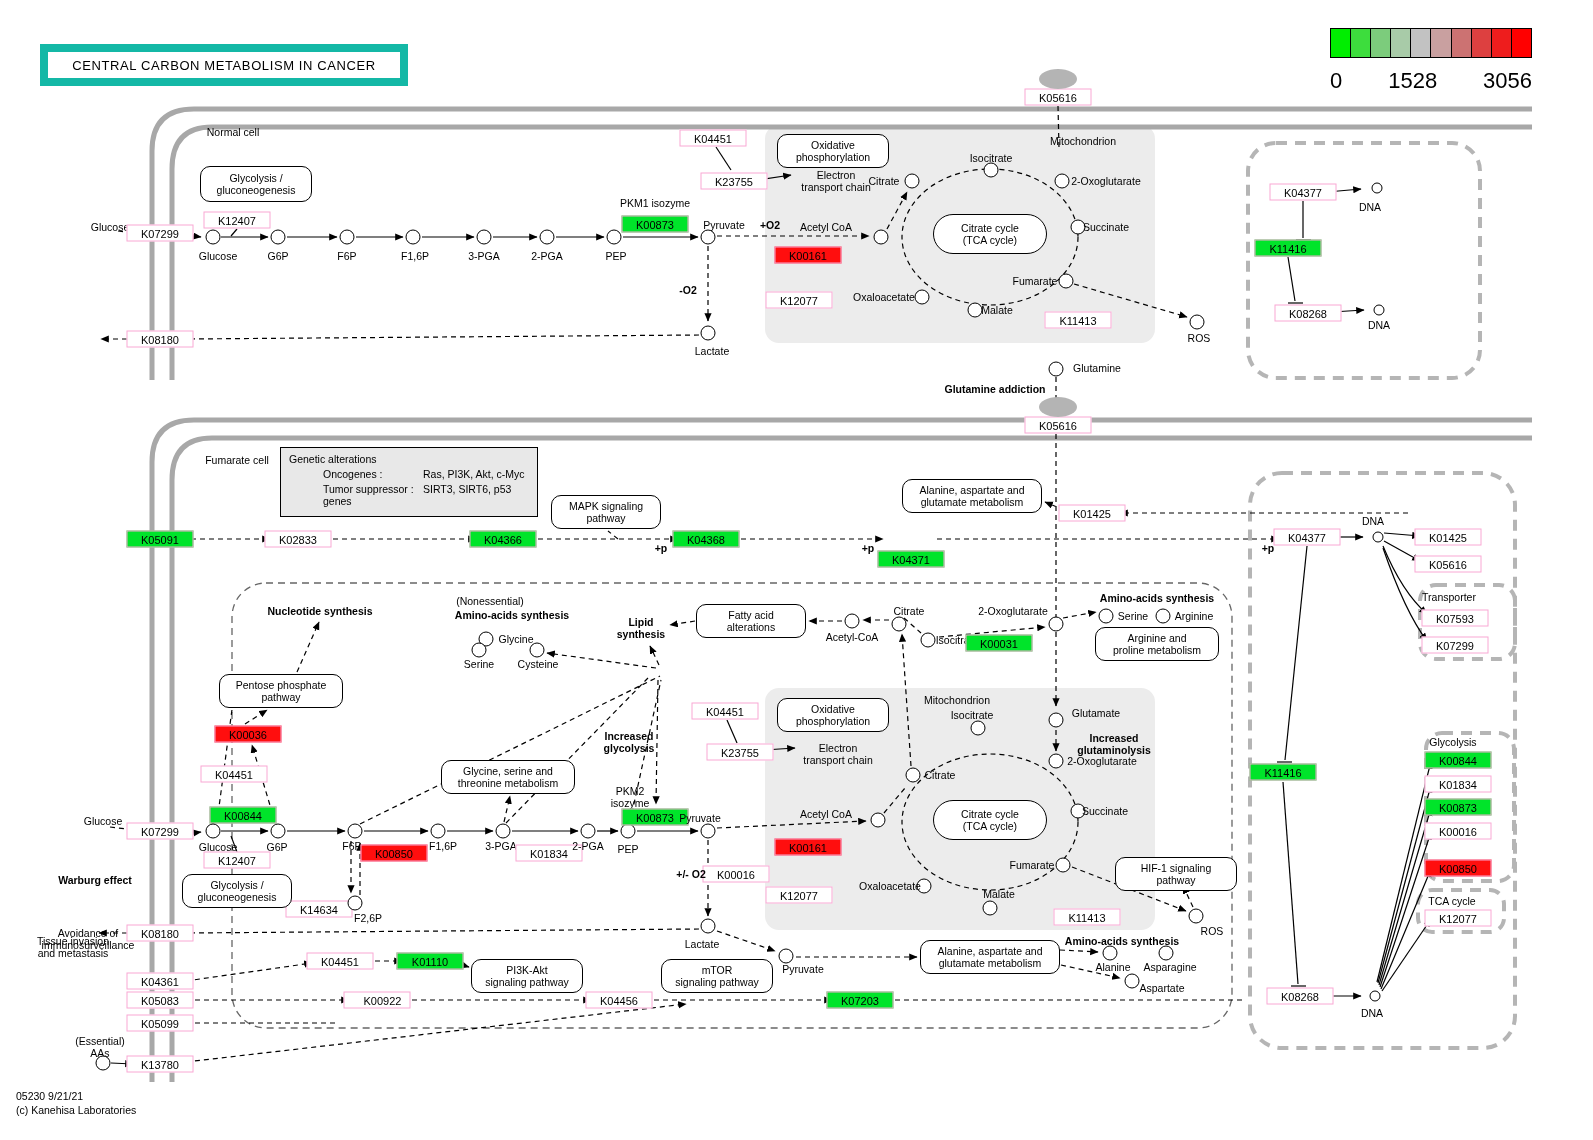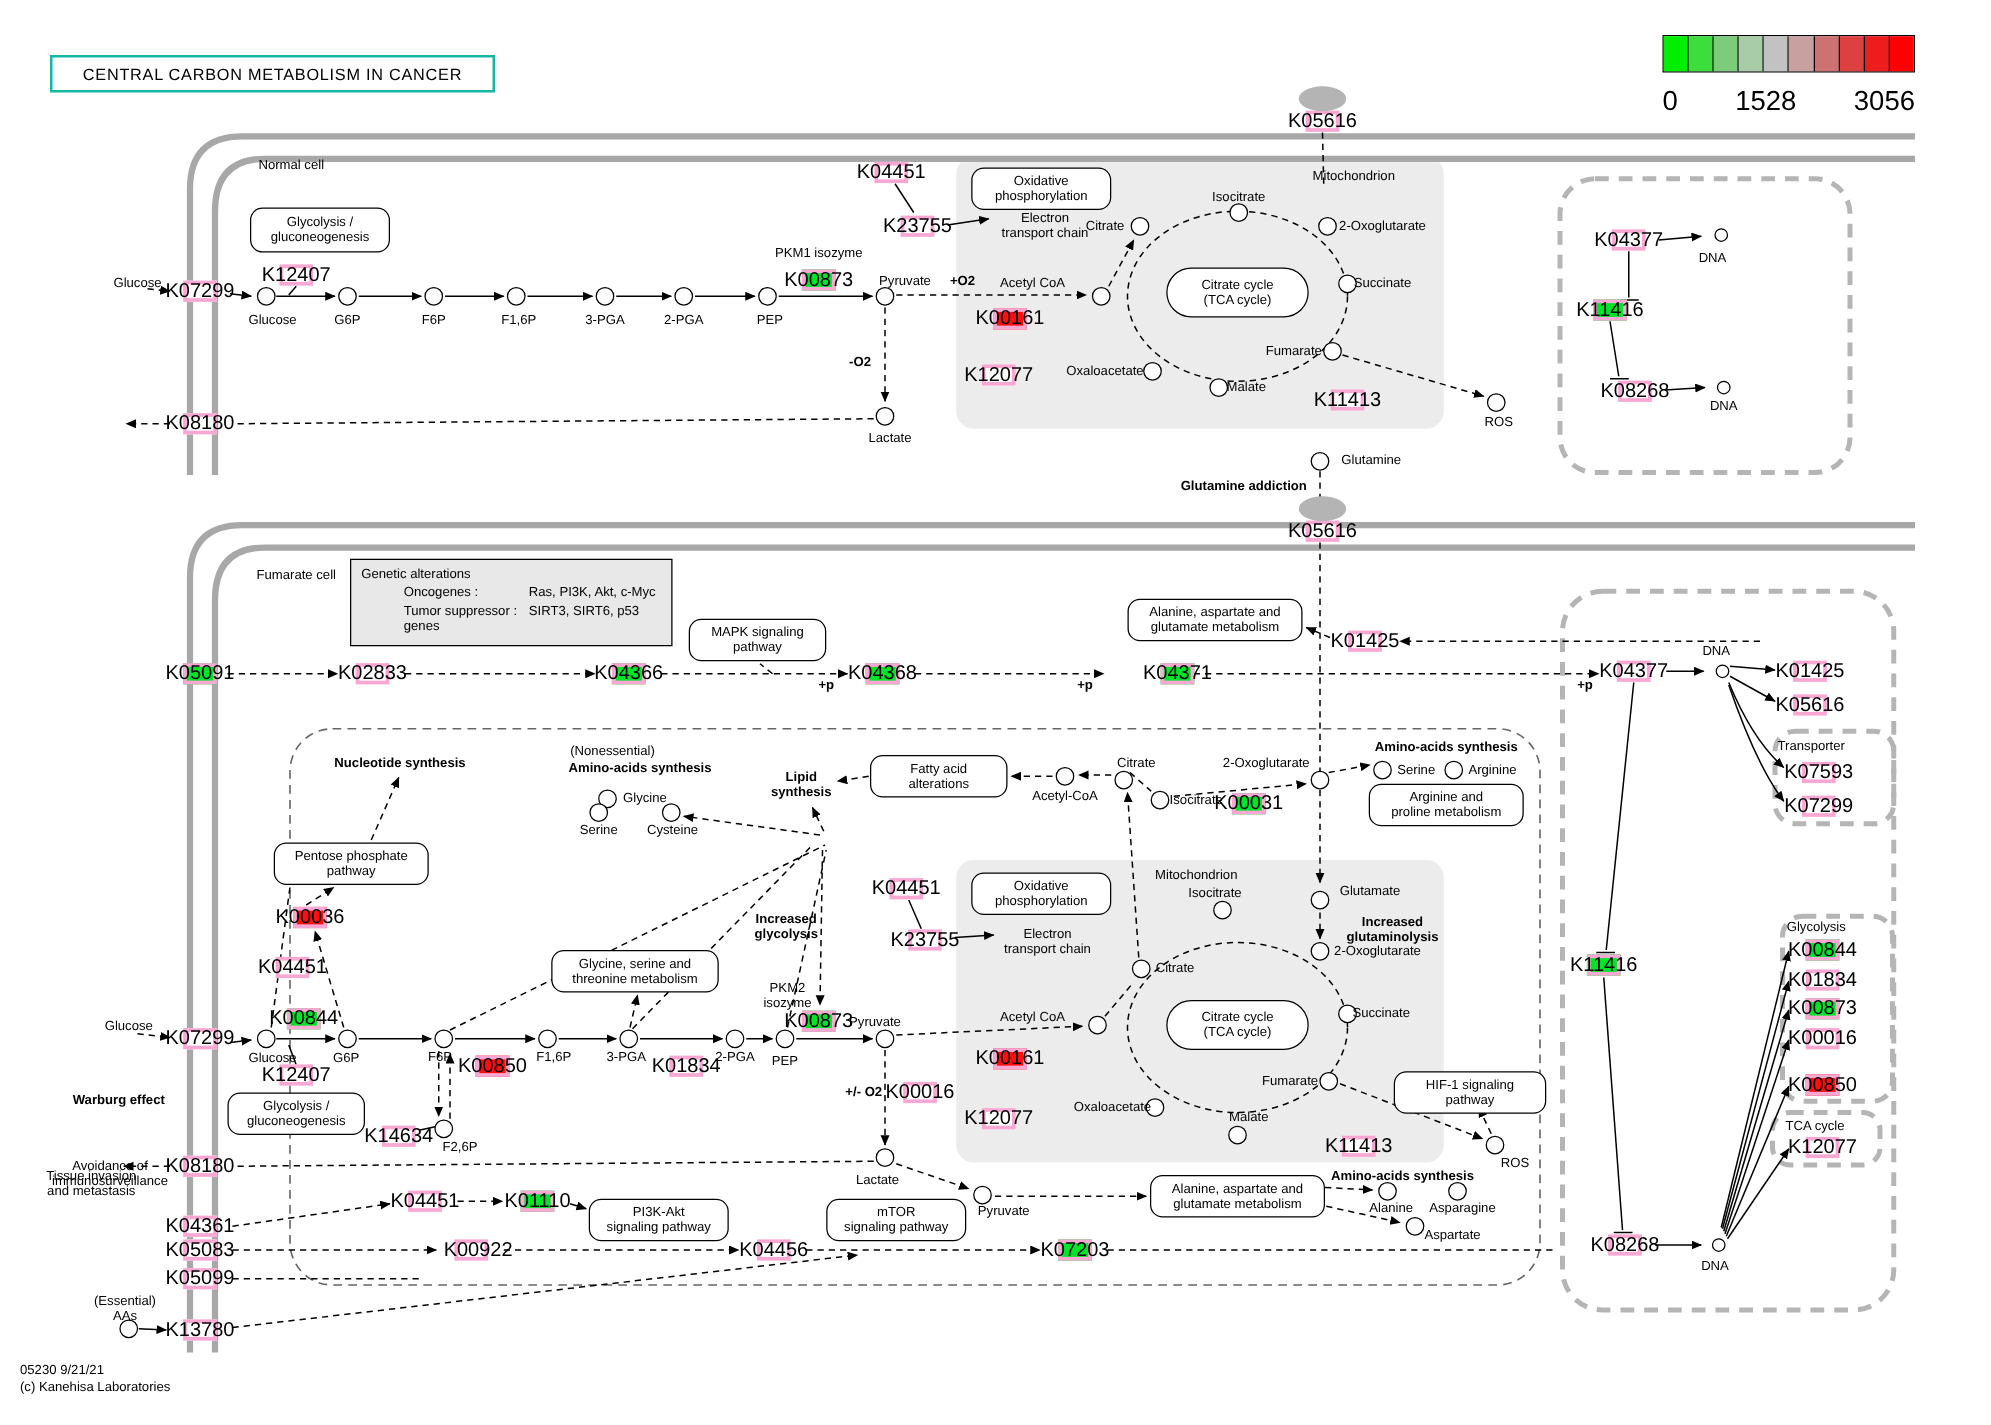--- a/index.html
+++ b/index.html
@@ -1,33 +1,33 @@
 <!DOCTYPE html>
 <html><head>
 <meta charset="utf-8">
 <style>
   html,body{margin:0;padding:0;background:#fff;}
   #canvas{position:relative;width:1593px;height:1140px;background:#fff;overflow:hidden;
           font-family:"Liberation Sans",sans-serif;color:#000;}
   #wires{position:absolute;left:0;top:0;z-index:1;}
   #node-layer{position:absolute;left:0;top:0;width:100%;height:100%;z-index:2;}
   .nd{position:absolute;transform:translate(-50%,-50%);box-sizing:border-box;}
-  .gene{width:27px;height:17px;background:#fff;border:3px solid #f9a8d4;font-size:16px;
+  .gene{width:67px;height:17px;background:#fff;border:1px solid #f9a8d4;font-size:11px;
         display:flex;align-items:center;justify-content:center;white-space:nowrap;}
   .gene.green{background:#00e42a;}
   .gene.red{background:#ff0e0e;}
   .pbox{background:#fff;border:1px solid #000;border-radius:10px;font-size:10.5px;line-height:1.18;
         display:flex;align-items:center;justify-content:center;text-align:center;white-space:pre-line;padding:1px 3px;}
   .pbox.oval{border-radius:22px;}
   .comp{width:15px;height:15px;border-radius:50%;background:#fff;border:1.3px solid #000;}
   .dna{width:11px;height:11px;border-radius:50%;background:#fff;border:1.3px solid #000;}
   .lab{font-size:10.5px;line-height:1.18;text-align:center;white-space:pre-line;}
   .lab.bold{font-weight:bold;}
   .pore{width:38px;height:20px;border-radius:50%;background:#b4b4b4;z-index:1;}
-  #title-box{position:absolute;left:40px;top:44px;width:352px;height:26px;border:2px solid #14b8a6;
+  #title-box{position:absolute;left:40px;top:44px;width:352px;height:26px;border:8px solid #14b8a6;
              display:flex;align-items:center;justify-content:center;font-size:13px;letter-spacing:.6px;z-index:3;}
   #legend{position:absolute;left:1330px;top:28px;width:202px;z-index:3;}
   #legend-cells{display:flex;width:200px;height:28px;border:1px solid #000;}
   .legend-cell{flex:1;border-right:1px solid #000;}
   .legend-cell:last-child{border-right:none;}
   #legend-nums{display:flex;justify-content:space-between;font-size:22px;margin-top:10px;}
   #genetic-box{position:absolute;left:280px;top:447px;width:258px;height:70px;background:#e8e8e8;
                border:1px solid #000;font-size:10.5px;padding:5px 8px;box-sizing:border-box;z-index:2;}
   #genetic-box .row{display:flex;margin-left:34px;margin-top:3px;}
   #genetic-box .gl{width:100px;white-space:pre-line;}
@@ -295,21 +295,21 @@
       <div class="nd gene" style="left: 1058px; top: 425px;">K05616</div>
       <div class="nd lab" style="left: 237px; top: 460px;">Fumarate cell</div>
       <div class="nd pbox" style="left: 606px; top: 512px; width: 110px; height: 34px;">MAPK signaling
 pathway</div>
       <div class="nd gene green" style="left: 160px; top: 539px;">K05091</div>
       <div class="nd gene" style="left: 298px; top: 539px;">K02833</div>
       <div class="nd gene green" style="left: 503px; top: 539px;">K04366</div>
       <div class="nd lab bold" style="left: 661px; top: 548px;">+p</div>
       <div class="nd gene green" style="left: 706px; top: 539px;">K04368</div>
       <div class="nd lab bold" style="left: 868px; top: 548px;">+p</div>
-      <div class="nd gene green" style="left: 911px; top: 539px; margin-left: 31px;">K04371</div>
+      <div class="nd gene green" style="left: 911px; top: 559px;">K04371</div>
       <div class="nd lab bold" style="left: 1268px; top: 548px;">+p</div>
       <div class="nd gene" style="left: 1307px; top: 537px;">K04377</div>
       <div class="nd dna" style="left: 1378px; top: 537px;"></div>
       <div class="nd lab" style="left: 1373px; top: 521px;">DNA</div>
       <div class="nd gene" style="left: 1448px; top: 537px;">K01425</div>
       <div class="nd gene" style="left: 1448px; top: 564px;">K05616</div>
       <div class="nd pbox" style="left: 972px; top: 496px; width: 140px; height: 34px;">Alanine, aspartate and
 glutamate metabolism</div>
       <div class="nd gene" style="left: 1092px; top: 513px;">K01425</div>
       <div class="nd lab" style="left: 1449px; top: 597px;">Transporter</div>

